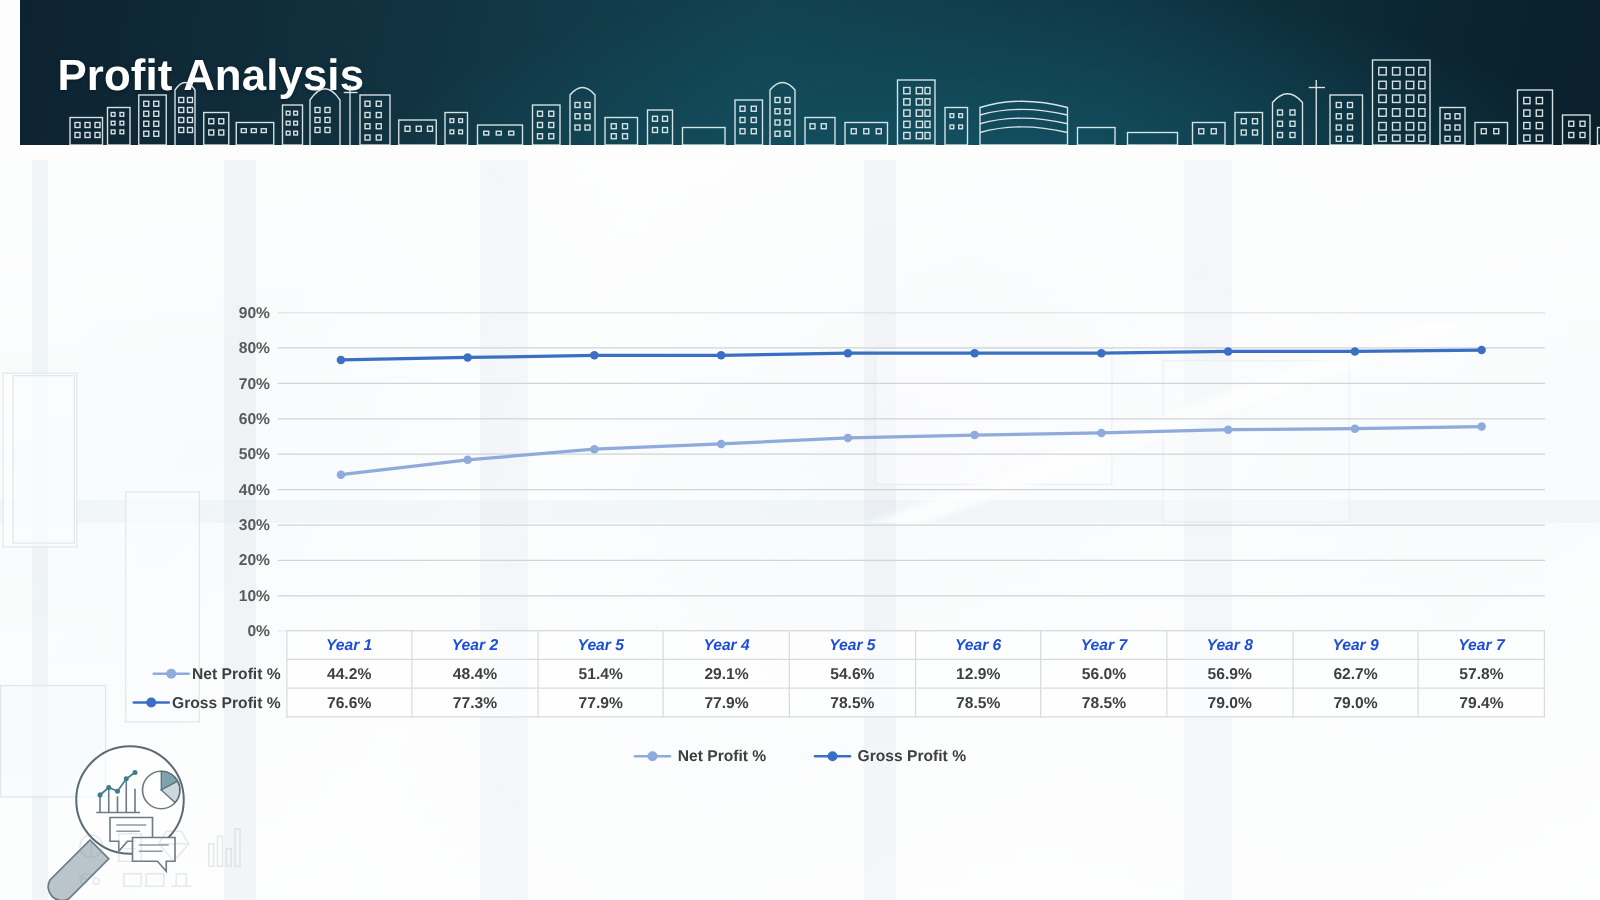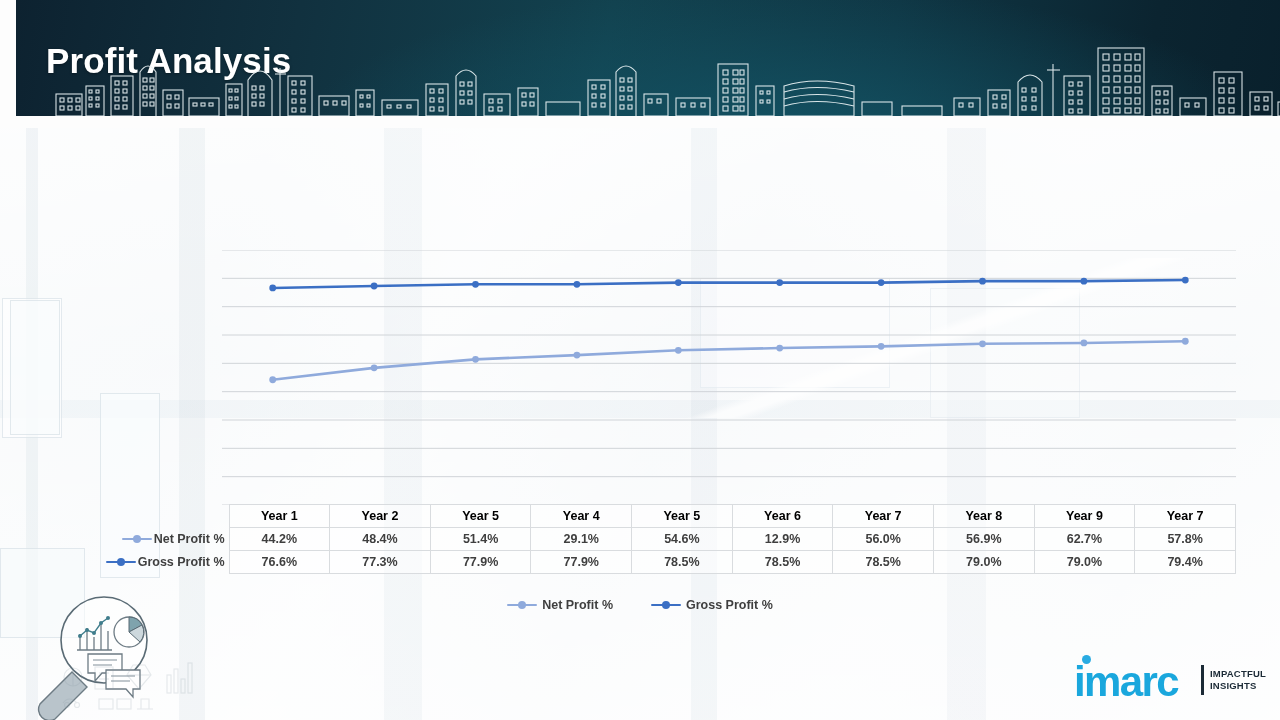--- a/index.html
+++ b/index.html
@@ -95,21 +95,21 @@
     height:23px; padding:0 4px;
     text-align:center; font-weight:bold;
     background:rgba(255,255,255,.52);
   }
   .dtable .corner { border:none; background:transparent; }
   .dtable .rowhead {
     width:132px; text-align:right; padding-right:4px;
     border:none; background:transparent;
     white-space:nowrap; font-size:12.5px;
   }
-  .dtable th { font-size:12.5px; color:#000000; }
+  .dtable th { font-size:12.5px; color:#1d4ed8;font-style:italic; }
   .rh-wrap { display:flex; align-items:center; justify-content:flex-end; gap:0px; }
   .key-line { display:inline-block; width:30px; height:11px; position:relative; margin-right:2px; flex:0 0 30px;}
   .key-line i {
     position:absolute; left:0; top:4.5px; width:30px; height:2.4px; border-radius:1px; display:block;
   }
   .key-line b {
     position:absolute; left:11px; top:1.5px; width:8px; height:8px; border-radius:50%; display:block;
   }
 
   
@@ -397,20 +397,32 @@
           <rect x="1239" y="51" width="4" height="4"></rect>
           <rect x="1248" y="51" width="4" height="4"></rect>
           <rect x="1239" y="60" width="4" height="4"></rect>
           <rect x="1248" y="60" width="4" height="4"></rect>
         <rect x="1262" y="56" width="18" height="14"></rect>
       </g>
     </svg>
   </div>
 
 
+  <div class="ylabels">
+      <div class="ylabel" style="top: 1px;">90%</div>
+      <div class="ylabel" style="top: 29.3333px;">80%</div>
+      <div class="ylabel" style="top: 57.6667px;">70%</div>
+      <div class="ylabel" style="top: 86px;">60%</div>
+      <div class="ylabel" style="top: 114.333px;">50%</div>
+      <div class="ylabel" style="top: 142.667px;">40%</div>
+      <div class="ylabel" style="top: 171px;">30%</div>
+      <div class="ylabel" style="top: 199.333px;">20%</div>
+      <div class="ylabel" style="top: 227.667px;">10%</div>
+      <div class="ylabel" style="top: 256px;">0%</div>
+    </div>
 
   <div class="plot">
     <svg id="plot-svg" width="1014" height="255">
         <line x1="0" x2="1014" y1="0" y2="0" stroke="#d0d4d8" stroke-width="1"></line>
         <line x1="0" x2="1014" y1="28.333333333333343" y2="28.333333333333343" stroke="#d0d4d8" stroke-width="1"></line>
         <line x1="0" x2="1014" y1="56.66666666666666" y2="56.66666666666666" stroke="#d0d4d8" stroke-width="1"></line>
         <line x1="0" x2="1014" y1="85" y2="85" stroke="#d0d4d8" stroke-width="1"></line>
         <line x1="0" x2="1014" y1="113.33333333333331" y2="113.33333333333331" stroke="#d0d4d8" stroke-width="1"></line>
         <line x1="0" x2="1014" y1="141.66666666666669" y2="141.66666666666669" stroke="#d0d4d8" stroke-width="1"></line>
         <line x1="0" x2="1014" y1="170" y2="170" stroke="#d0d4d8" stroke-width="1"></line>
@@ -572,23 +584,14 @@
       <path d="M8 48 q6 -8 14 0"></path>
         <circle cx="12" cy="50" r="2.5"></circle>
         <circle cx="22" cy="50" r="2.5"></circle>
       <rect x="44" y="44" width="14" height="10"></rect>
         <rect x="62" y="44" width="14" height="10"></rect>
       <path d="M86 54 l0 -10 l8 0 l0 10"></path>
         <line x1="82" y1="54" x2="98" y2="54"></line>
     </g>
   </svg>
 
-  <div class="logo">
-    <div class="logo-dot"></div>
-    <div class="logo-word">imarc</div>
-    <div class="logo-bar"></div>
-    <div class="logo-sub">
-      <div>IMPACTFUL</div>
-      <div>INSIGHTS</div>
-    </div>
-  </div>
 
 </div>
 
 </body></html>

